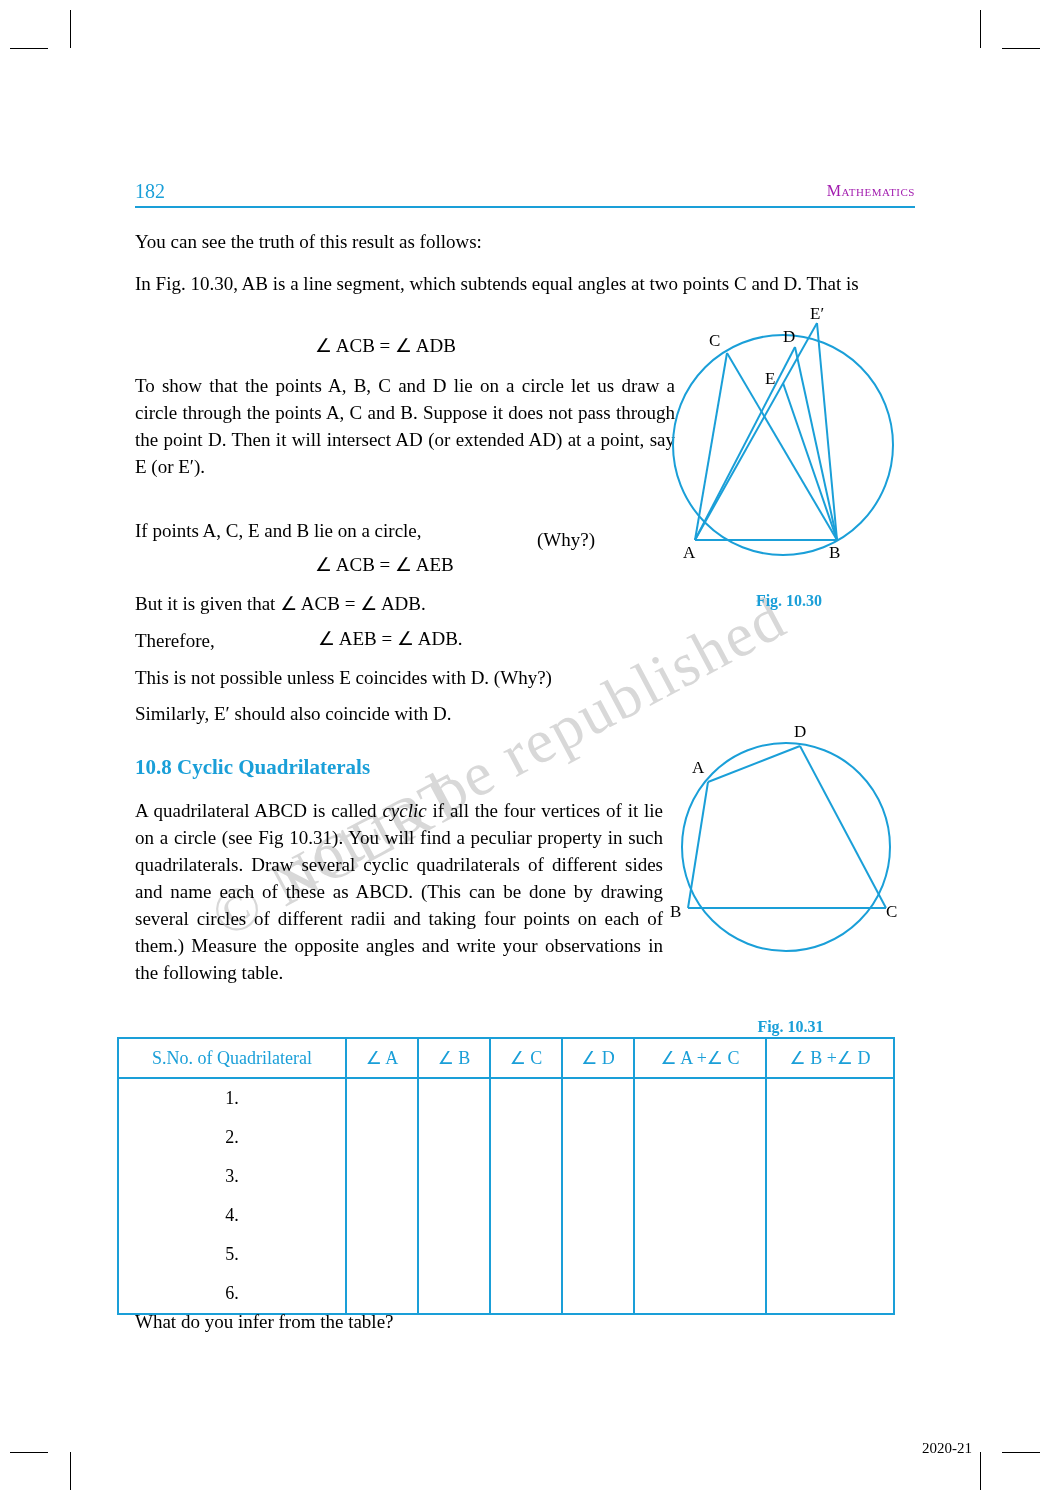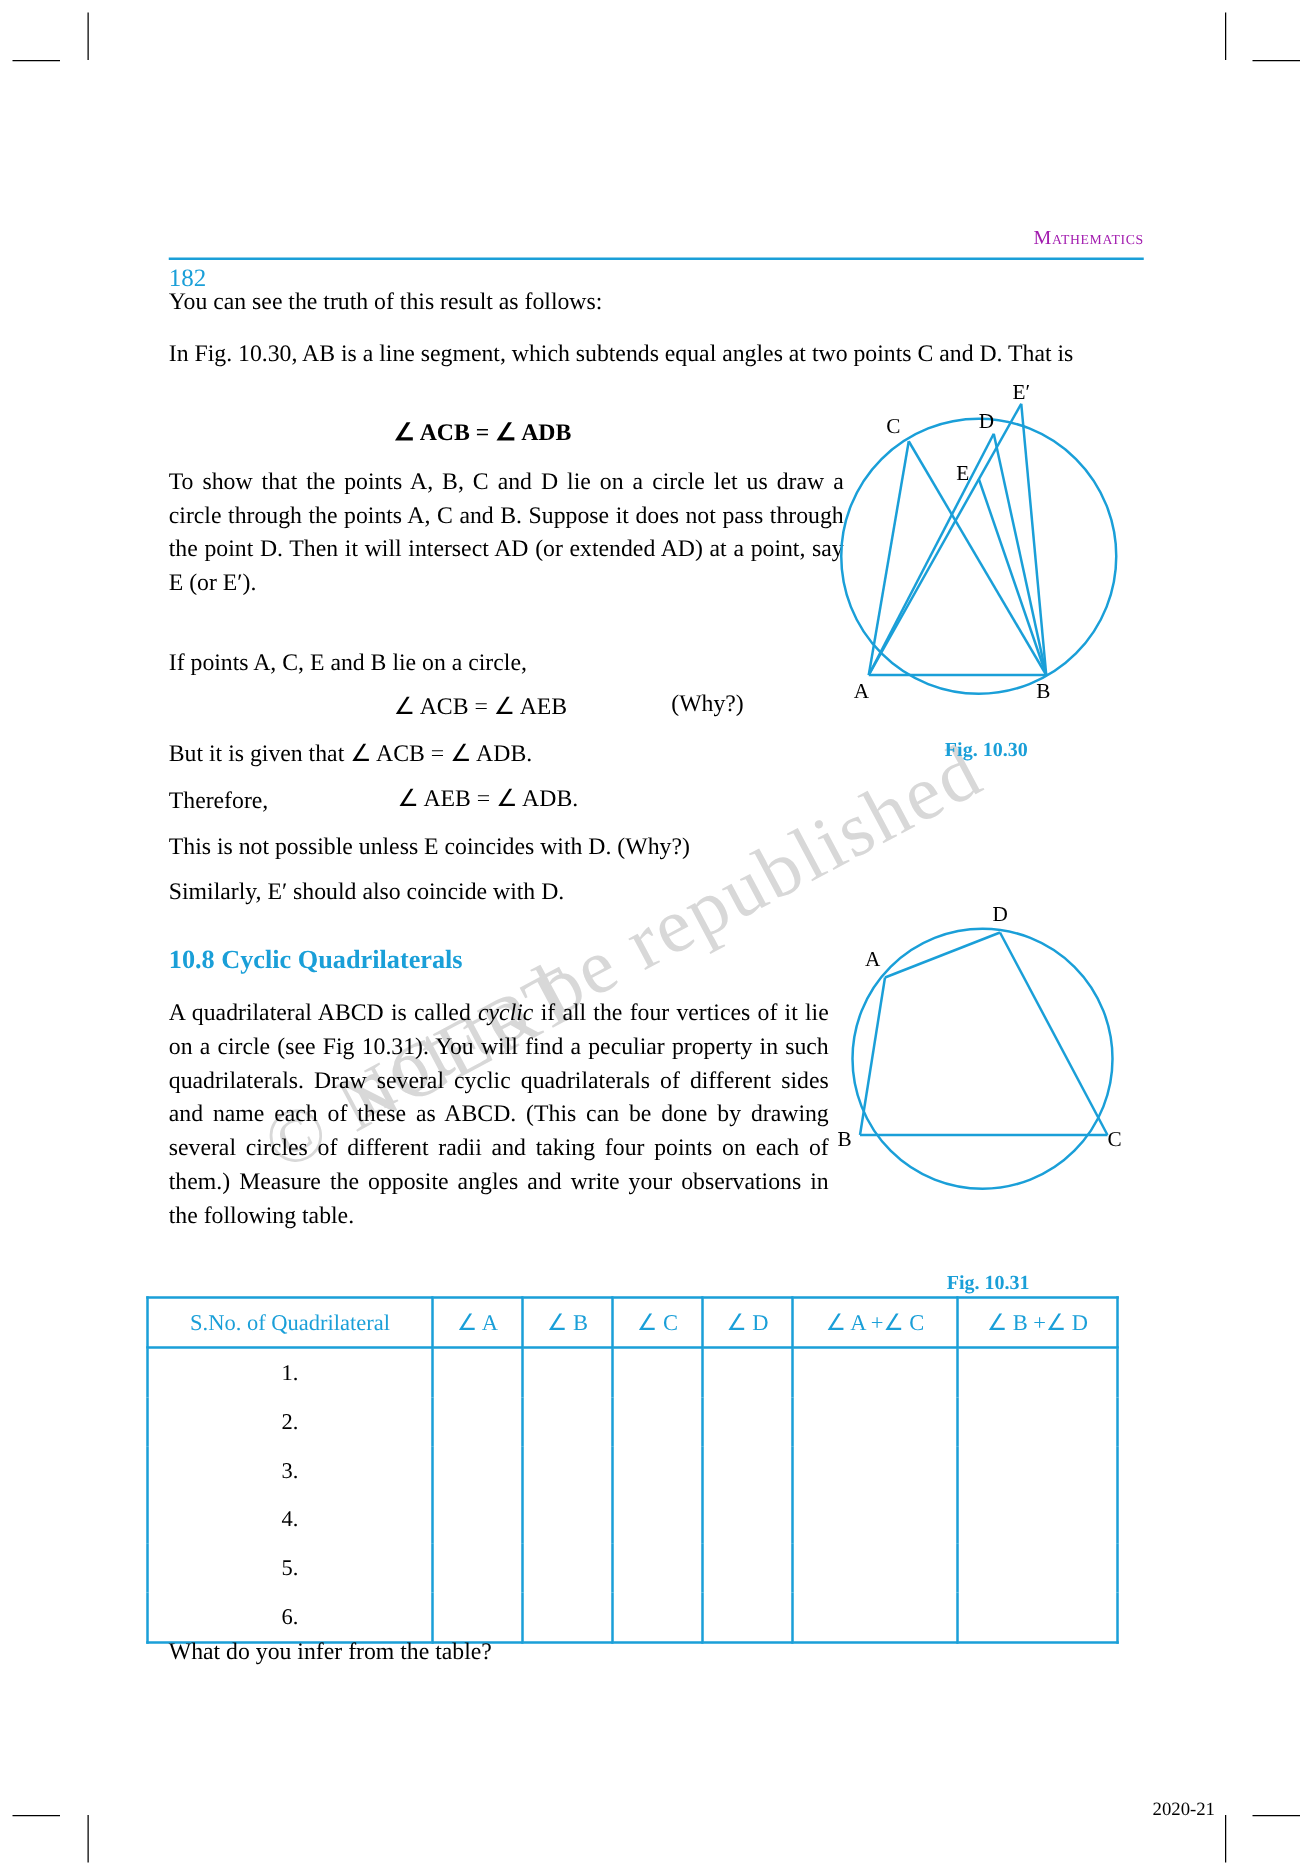--- a/index.html
+++ b/index.html
@@ -58,21 +58,20 @@
     left: 135px;
     top: 180px;
     width: 780px;
   }
   #header .pg {
     position: absolute;
     left: 0;
     top: 0;
     font-size: 20px;
     color: #1a9fd8;
-    margin-top: 32px;
   }
   #header .subj {
     position: absolute;
     right: 0;
     top: 2px;
     font-size: 16px;
     color: #a21caf;
     font-variant: small-caps;
     letter-spacing: 0.5px;
   }
@@ -179,28 +178,28 @@
     <div id="header">
       <div class="pg">182</div>
       <div class="subj">Mathematics</div>
       <div class="rule"></div>
     </div>
 
     <div class="para" style="left:135px; top:228px; width:780px;">You can see the truth of this result as follows:</div>
 
     <div class="para" style="left:135px; top:270px; width:782px;">In Fig. 10.30, AB is a line segment, which subtends equal angles at two points C and D. That is</div>
 
-    <div class="centered-eq" style="left:315px; top:334px;font-weight:bold;">∠ ACB =  ∠ ADB</div>
+    <div class="centered-eq" style="left:315px; top:334px;">∠ ACB =  ∠ ADB</div>
 
     <div class="para" style="left:135px; top:372px; width:540px;">To show that the points A, B, C and D lie on a circle let us draw a circle through the points A, C and B. Suppose it does not pass through the point D. Then it will intersect AD (or extended AD) at a point, say E (or E′).</div>
 
     <div class="para" style="left:135px; top:517px; width:540px;">If points A, C, E and B lie on a circle,</div>
 
     <div class="centered-eq" style="left:315px; top:553px;">∠ ACB = ∠ AEB</div>
-    <div class="centered-eq" style="left:537px; top:553px;">(Why?)</div>
+    <div class="centered-eq" style="left:537px; top:529px;">(Why?)</div>
 
     <div class="para" style="left:135px; top:590px; width:540px;">But it is given that  ∠ ACB = ∠ ADB.</div>
 
     <div class="para" style="left:135px; top:627px; width:180px;">Therefore,</div>
     <div class="centered-eq" style="left:318px; top:627px;">∠ AEB = ∠ ADB.</div>
 
     <div class="para" style="left:135px; top:664px; width:600px;">This is not possible unless E coincides with D. (Why?)</div>
 
     <div class="para" style="left:135px; top:700px; width:600px;">Similarly, E′ should also coincide with D.</div>
 

